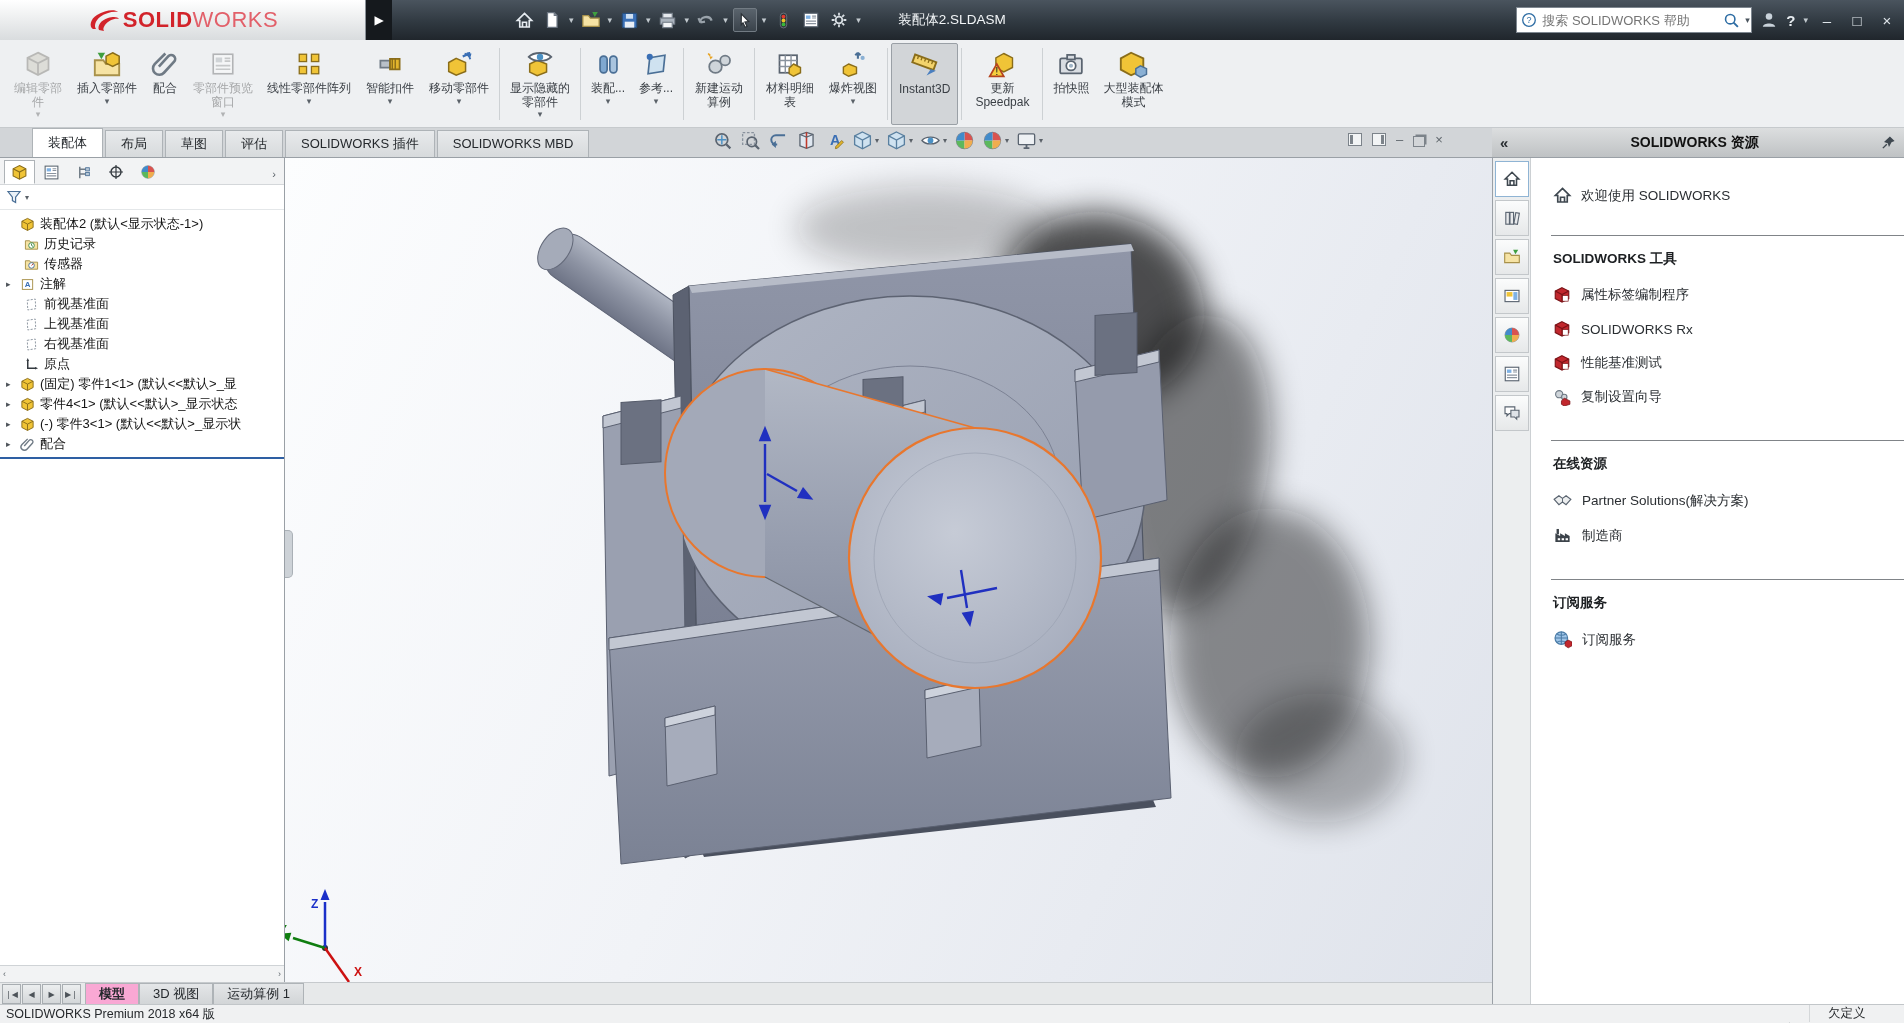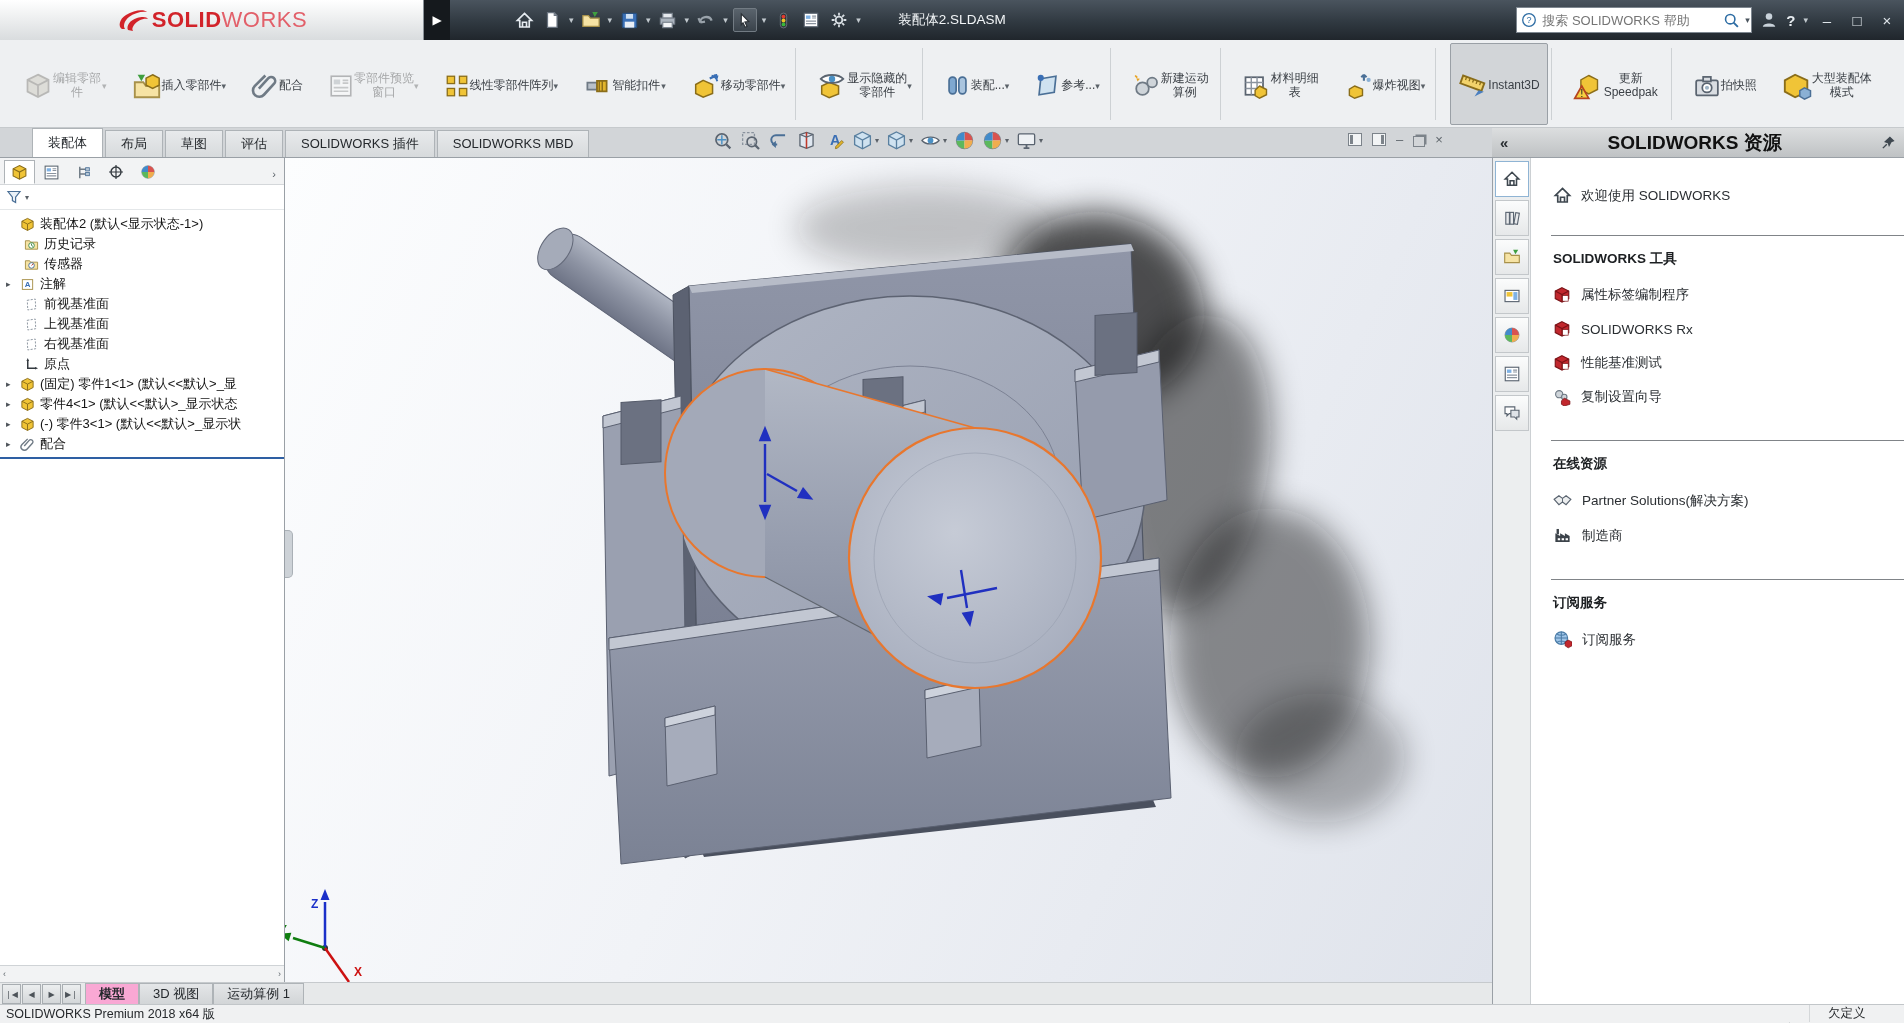--- a/index.html
+++ b/index.html
@@ -4,21 +4,21 @@
 <style>
   * { margin:0; padding:0; box-sizing:border-box; }
   html,body { width:1904px; height:1023px; overflow:hidden; }
   body { font-family:"Liberation Sans", sans-serif; font-size:13px; color:#222; background:#e9eaec; position:relative; }
   .ic { display:inline-flex; align-items:center; justify-content:center; flex:none; }
   svg.sym { display:block; }
 
   
   #titlebar { position:absolute; left:0; top:0; width:1904px; height:40px;
     background:linear-gradient(#4a545e 0%, #303941 55%, #20262c 100%); display:flex; align-items:center; }
-  .logo-plate { width:424px; height:40px; background:linear-gradient(#ffffff,#d9dcde); display:flex; align-items:center;
+  .logo-plate { width:366px; height:40px; background:linear-gradient(#ffffff,#d9dcde); display:flex; align-items:center;
     justify-content:center; gap:2px; border-right:1px solid #8b9299; }
   .brand-text { font-size:22px; letter-spacing:.5px; color:#d2232a; font-style:normal; }
   .brand-text b { font-weight:bold; }
   .brand-text .lt { color:#e2606a; font-weight:normal; }
   .flyout-btn { width:26px; height:40px; background:#15191d; color:#fff; display:flex; align-items:center; justify-content:center; font-size:12px; }
   .qat { position:absolute; left:512px; top:0; height:40px; display:flex; align-items:center; gap:4px; }
   .qat .dd { color:#c2c9cf; font-size:9px; margin:0 1px; }
   .qat .chip { width:24px; height:24px; display:flex; align-items:center; justify-content:center; }
   .qat .boxed { border:1px solid #727b83; background:linear-gradient(#5a646d,#3a434b); border-radius:2px; }
   .doc-title { position:absolute; left:50%; top:0; transform:translateX(-50%); height:40px; display:flex; align-items:center;
@@ -26,21 +26,21 @@
   .tb-right { position:absolute; right:6px; top:0; height:40px; display:flex; align-items:center; gap:8px; }
   .searchbox { width:236px; height:26px; background:#fff; border:1px solid #7e8790; display:flex; align-items:center; padding:0 4px; gap:5px; }
   .searchbox input { border:none; outline:none; flex:1; font-size:13px; color:#6a737b; font-family:inherit; background:transparent; }
   .searchbox .dd { color:#4a545e; font-size:9px; }
   .winbtn { color:#dfe5ea; font-size:15px; width:22px; text-align:center; }
   .help-q { color:#e8edf1; font-size:15px; font-weight:bold; }
 
   
   #ribbon { position:absolute; left:0; top:40px; width:1904px; height:88px; background:#eef0f2; border-bottom:1px solid #c6cacd;
     display:flex; align-items:stretch; padding:3px 2px 2px 6px; }
-  .rbtn { display:flex; align-items:center; padding:3px 7px 0; cursor:default;margin-left:11px; }
+  .rbtn { display:flex; flex-direction:column; align-items:center; padding:3px 7px 0; cursor:default; }
   .rbtn .icw { height:36px; display:flex; align-items:center; justify-content:center; }
   .rbtn .lbl { font-size:12px; line-height:13.5px; color:#3a3f45; text-align:center; }
   .rbtn .dd { font-size:9px; color:#5a6168; line-height:10px; }
   .rbtn.w2 .lbl { width:50px; }
   .rbtn.w3 .lbl { width:60px; }
   .rbtn.disabled { opacity:.42; filter:grayscale(.9); }
   .rbtn.active { background:#d2d5d8; border:1px solid #9aa0a6; border-radius:2px; }
   .rdiv { width:1px; background:#cdd1d4; margin:5px 3px; }
 
   
@@ -55,21 +55,21 @@
   .panectl { position:absolute; left:1348px; top:4px; display:flex; align-items:center; gap:10px; color:#6a7076; }
   .paneico { width:14px; height:13px; border:1px solid #7c838a; position:relative; background:#f2f4f5; }
   .paneico::after { content:""; position:absolute; top:1px; bottom:1px; width:3px; background:#7c838a; }
   .paneico.l::after { left:1px; } .paneico.r::after { right:1px; }
   .wmin,.wres,.wclose { font-size:13px; color:#5f666c; }
   .wres { width:12px; height:11px; border:1px solid #7c838a; box-shadow:2px -2px 0 -0.5px #7c838a; margin-top:3px; }
 
   
   #tp-header { position:absolute; left:1492px; top:128px; width:412px; height:30px;
     background:linear-gradient(#dcdedf,#bfc2c4); border-bottom:1px solid #9aa0a6; display:flex; align-items:center; padding:0 8px; }
-  #tp-header .title { flex:1; text-align:center; font-weight:bold; font-size:19px; color:#111; }
+  #tp-header .title { flex:1; text-align:center; font-weight:bold; font-size:14px; color:#111; }
   #taskpane { position:absolute; left:1492px; top:158px; width:476px; height:846px; display:flex; background:#fff; border-left:1px solid #9aa0a6; }
   .tp-strip { width:38px; background:#eceeef; border-right:1px solid #ccd0d3; display:flex; flex-direction:column; align-items:center; padding-top:3px; gap:3px; }
   .tp-tab { width:34px; height:36px; border:1px solid #c3c7ca; background:linear-gradient(#fbfcfc,#e6e8e9); display:flex; align-items:center; justify-content:center; }
   .tp-tab.active { background:#fff; border-color:#8fb4d4; }
   .tp-body { flex:1; padding:14px 18px 0 20px; font-size:13.5px; color:#2a2e32; }
   .tp-welcome { display:flex; align-items:center; gap:9px; margin:14px 0 30px 2px; }
   .tp-hr { border-top:1px solid #808488; margin:0 0 2px; }
   .tp-sechead { display:flex; align-items:center; justify-content:space-between; font-weight:bold; font-size:13.5px; padding:12px 2px 10px; color:#1c1f22; }
   .tp-sechead .chev { font-weight:normal; color:#55606a; font-size:12px; }
   .tp-item { display:flex; align-items:center; gap:10px; padding:8px 2px; }

